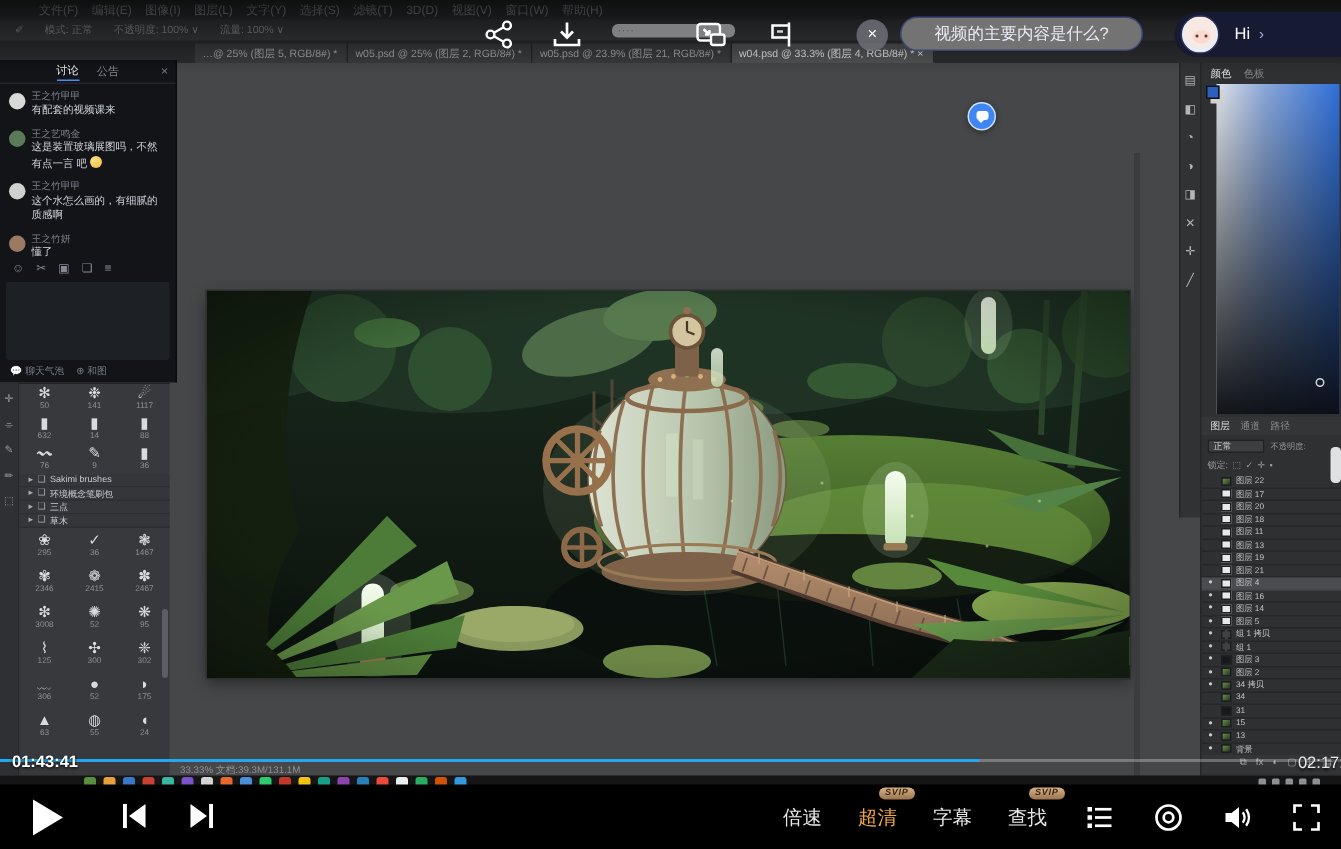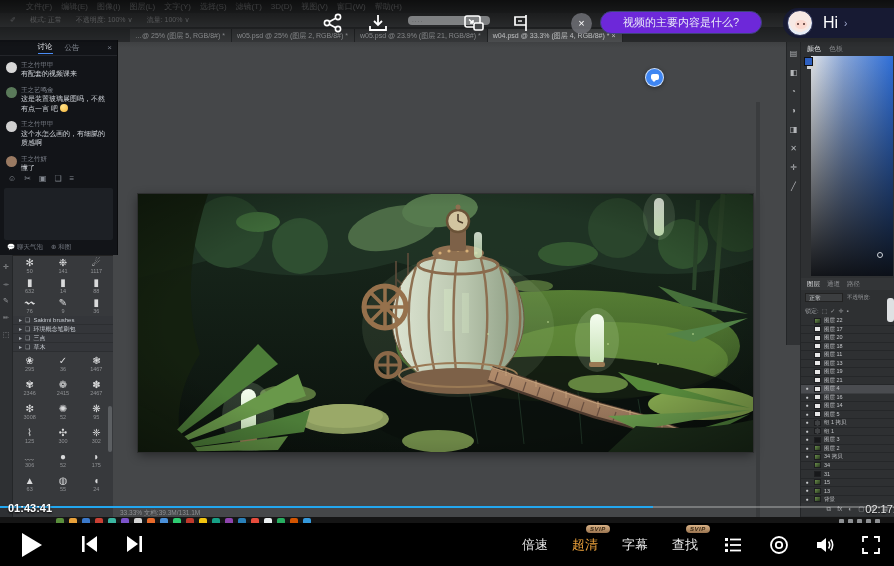--- a/index.html
+++ b/index.html
@@ -113,30 +113,30 @@
     background:linear-gradient(to bottom, rgba(0,0,0,.72), rgba(0,0,0,0)); pointer-events:none; }
   .video-title { position:absolute; left:30px; top:9px; font-size:15px; font-weight:bold; color:#fff;
     text-shadow:0 0 3px rgba(0,0,0,.8), 1px 0 0 rgba(120,200,255,.35), -1px 0 0 rgba(255,120,160,.3); }
   .top-icon { position:absolute; top:13px; width:22px; height:20px; }
   .tooltip-pill { position:absolute; left:408px; top:16px; width:82px; height:9px; border-radius:4px;
     background:#8f9193; opacity:.85; display:flex; align-items:center; padding-left:4px; }
   .tooltip-pill span { font-size:5.5px; color:#3a3b3d; letter-spacing:1px; }
   .close-bubble { position:absolute; left:571px; top:13px; width:21px; height:21px; border-radius:50%;
     background:rgba(110,112,118,.85); color:#fff; font-size:11px; text-align:center; line-height:20px; }
   .ask-pill { position:absolute; left:600px; top:11px; width:162px; height:23px; border-radius:13px;
-    background:#6d28d9; border:1px solid #3d4577; display:flex; align-items:center; justify-content:center; }
+    background:#737373; border:1px solid #3d4577; display:flex; align-items:center; justify-content:center; }
   .ask-pill span { font-size:11px; color:#e9ecf8; }
   .assistant { position:absolute; left:783px; top:8px; width:111px; height:30px; border-radius:16px 0 0 16px;
     background:#171a33; display:flex; align-items:center; }
   .assistant-avatar { position:relative; width:26px; height:26px; margin-left:4px; border-radius:50%;
     background:radial-gradient(circle at 50% 42%, #f7e9e4 58%, #e8edf6 59%); overflow:hidden; border:1px solid #2c3157; }
   .assistant-avatar .face { position:absolute; left:7px; top:9px; width:12px; height:9px; border-radius:50%;
     background:#fbd9cf; }
   .assistant-avatar .eye { position:absolute; width:1.5px; height:2px; background:#5a3b36; border-radius:50%; top:12px; }
-  .assistant-hi { font-size:16px; color:#ffffff; margin-left:10px; }
+  .assistant-hi { font-size:11px; color:#ffffff; margin-left:10px; }
   .assistant-chev { font-size:10px; color:#aab2d8; margin-left:6px; }
   .ai-bubble { position:absolute; left:645px; top:68px; width:19px; height:19px; border-radius:50%;
     background:#3f86f2; border:1.5px solid rgba(255,255,255,.75); box-shadow:0 1px 4px rgba(0,0,0,.4); }
   .ai-bubble i { position:absolute; left:4.5px; top:5px; width:8px; height:6px; background:#fff; border-radius:2px; display:block; }
   .ai-bubble i::after { content:""; position:absolute; left:1px; bottom:-2px; width:0; height:0;
     border-left:2px solid transparent; border-right:2px solid transparent; border-top:2px solid #fff; }
 
   
   .progress-track { position:absolute; left:0; top:506px; width:100%; height:2px; background:rgba(255,255,255,.28); }
   .progress-fill { height:2px; background:#22a7f0; }

